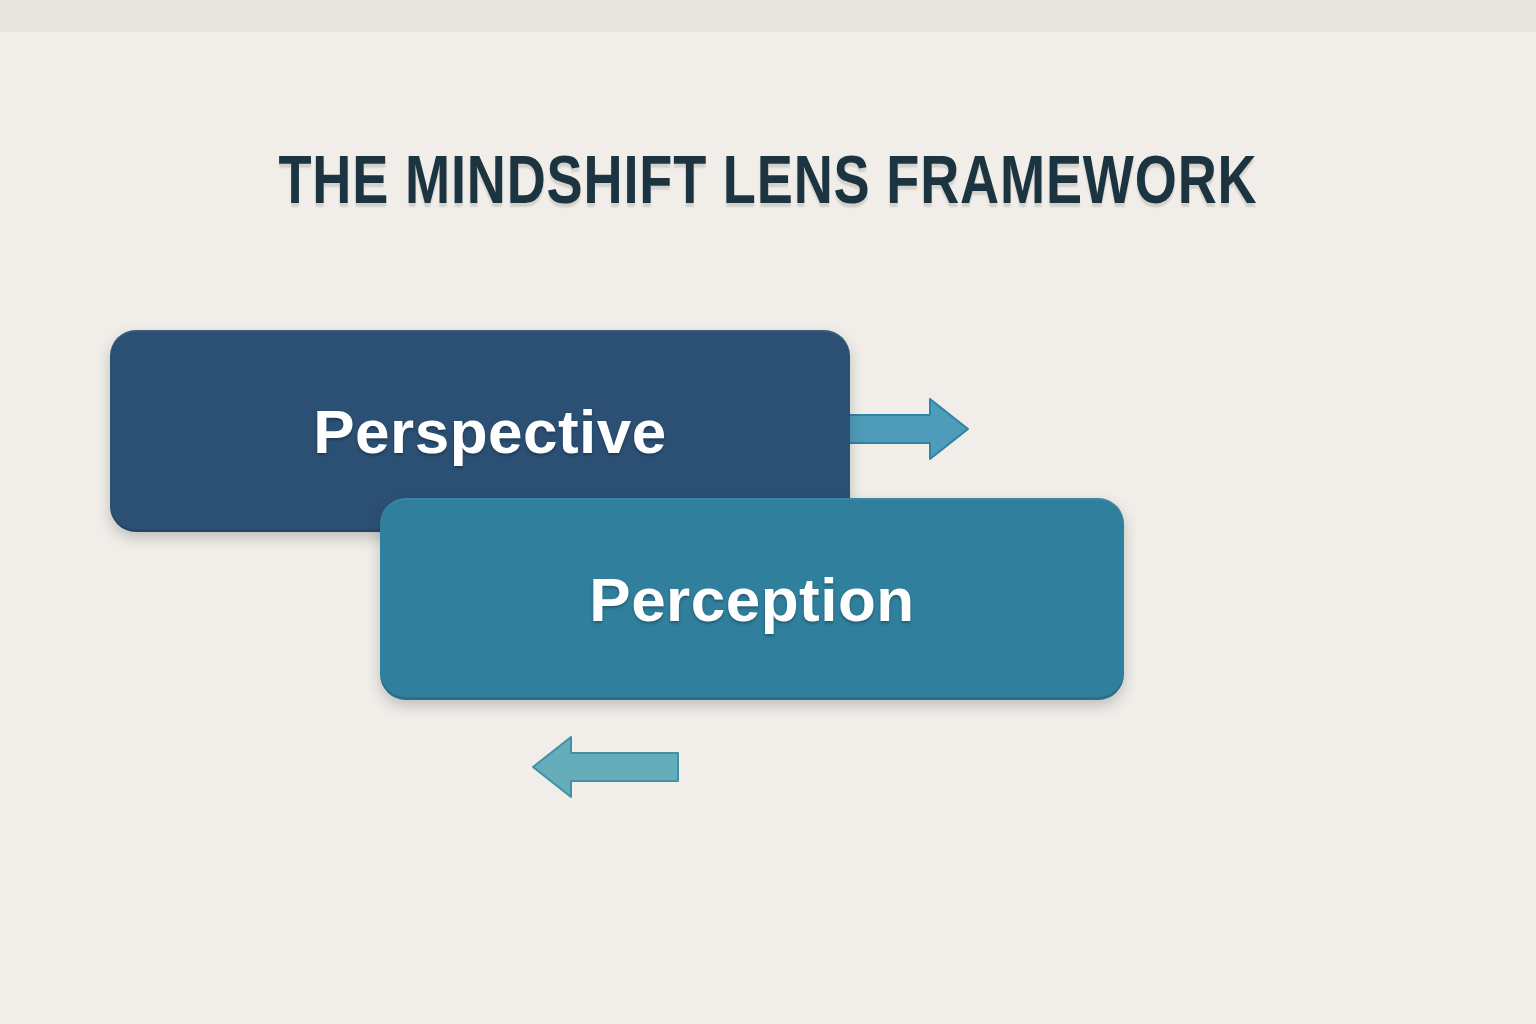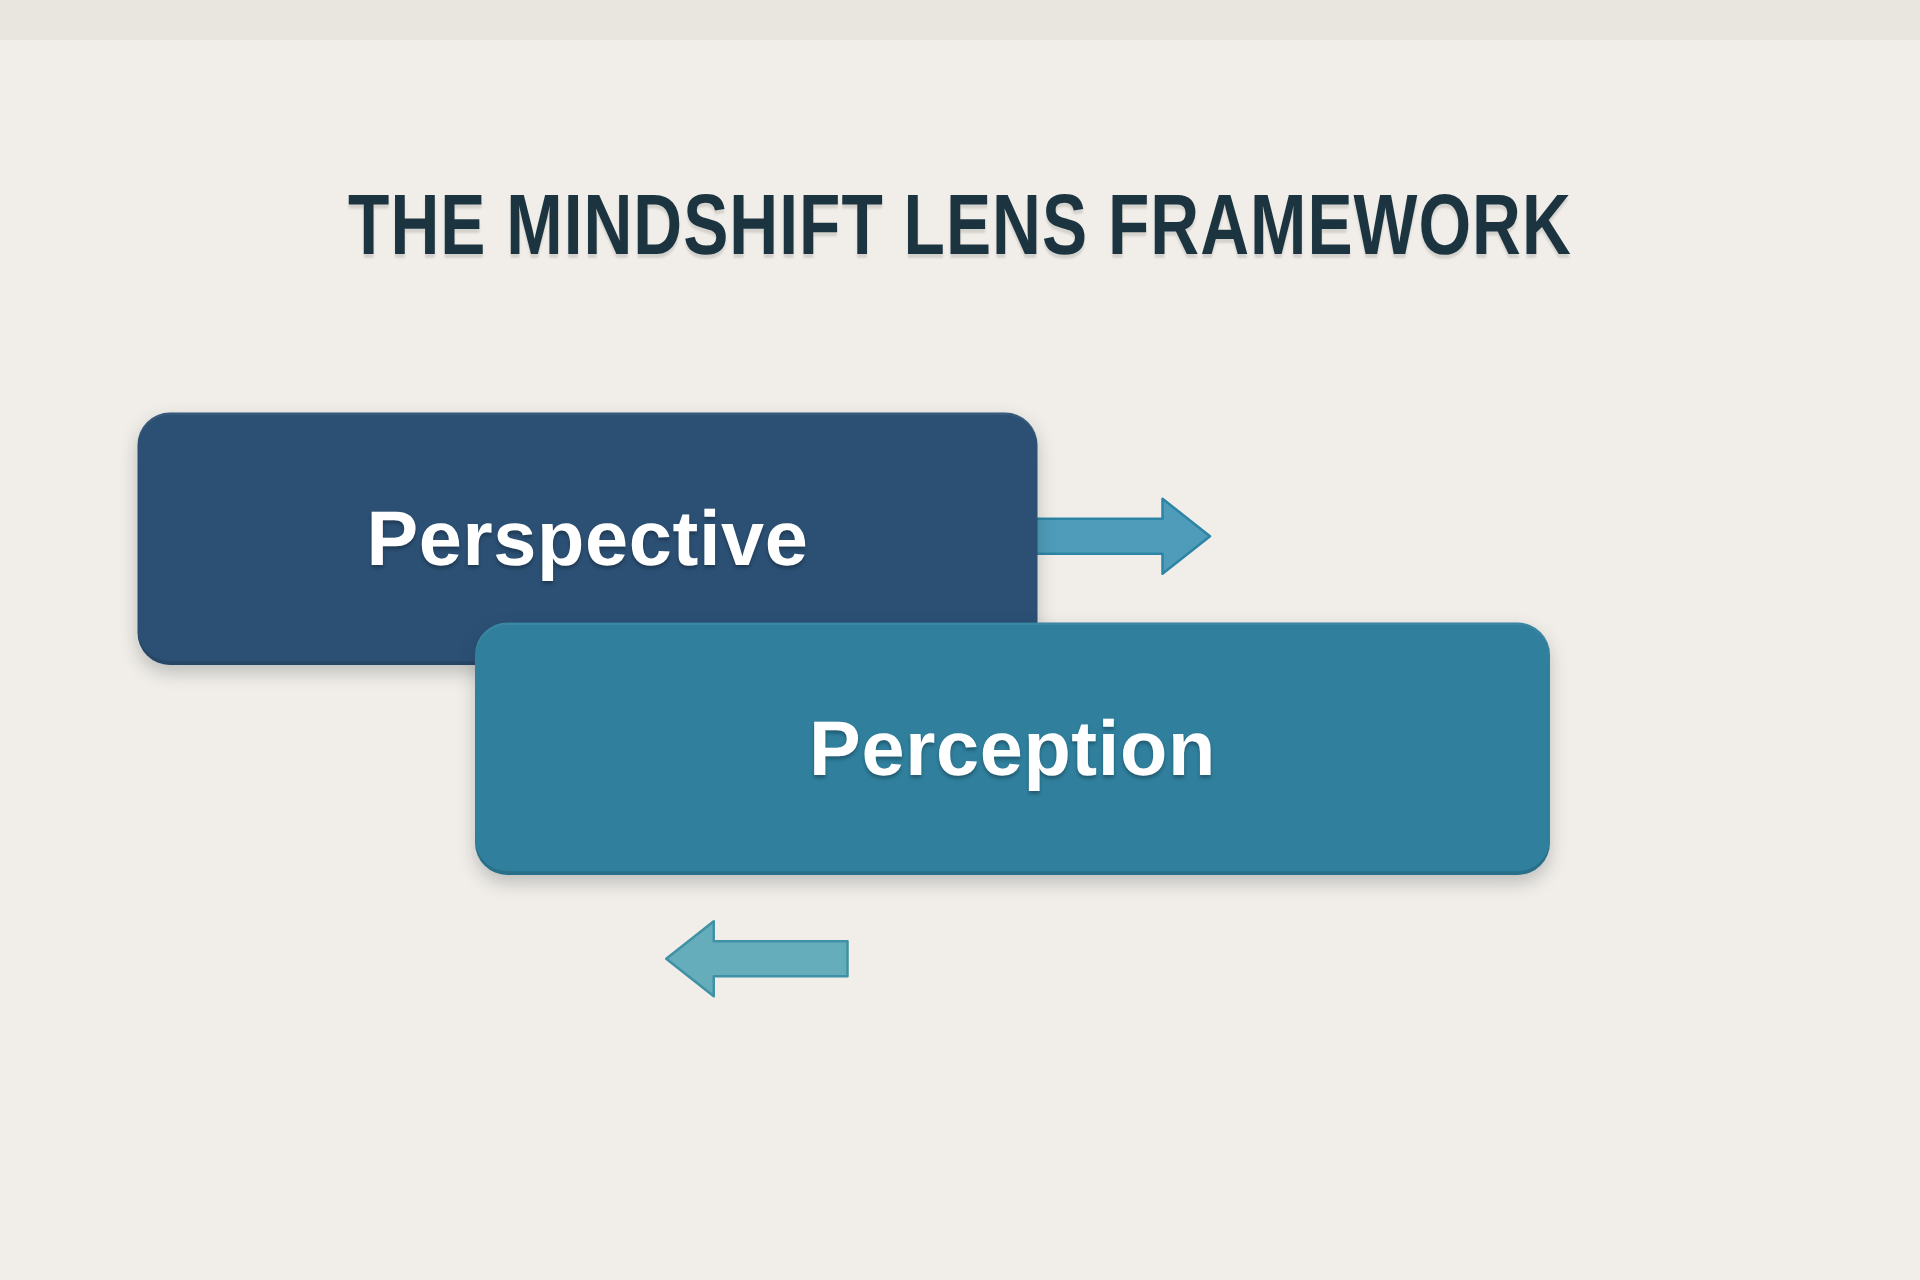--- a/index.html
+++ b/index.html
@@ -40,22 +40,22 @@
     box-shadow: 0 6px 14px rgba(40,50,60,0.25), inset 0 -3px 0 rgba(0,0,0,0.12), inset 0 2px 0 rgba(255,255,255,0.06);
   }
   .box-label {
     color: #ffffff;
     font-size: 62px;
     font-weight: 700;
     letter-spacing: 0.5px;
     text-shadow: 0 2px 3px rgba(0,0,0,0.28);
     white-space: nowrap;
   }
-  .box-perspective { left: 110px; top: 298px; width: 720px; height: 202px; z-index: 1; }
-  .box-perception  { left: 380px; top: 466px; width: 860px; height: 202px; z-index: 3; }
+  .box-perspective { left: 110px; top: 298px; width: 720px; height: 202px; z-index: 1; padding-left: 20px; }
+  .box-perception  { left: 380px; top: 466px; width: 744px; height: 202px; z-index: 3; }
   .box-possibility { left: 678px; top: 632px; width: 728px; height: 201px; z-index: 5; }
   .arrow-svg {
     position: absolute;
     overflow: visible;
   }
   .arrow-right-svg { left: 828px; top: 362px; z-index: 0; }
   .arrow-left-svg  { left: 530px; top: 700px; z-index: 4; }
 </style>
 </head>
 <body>

